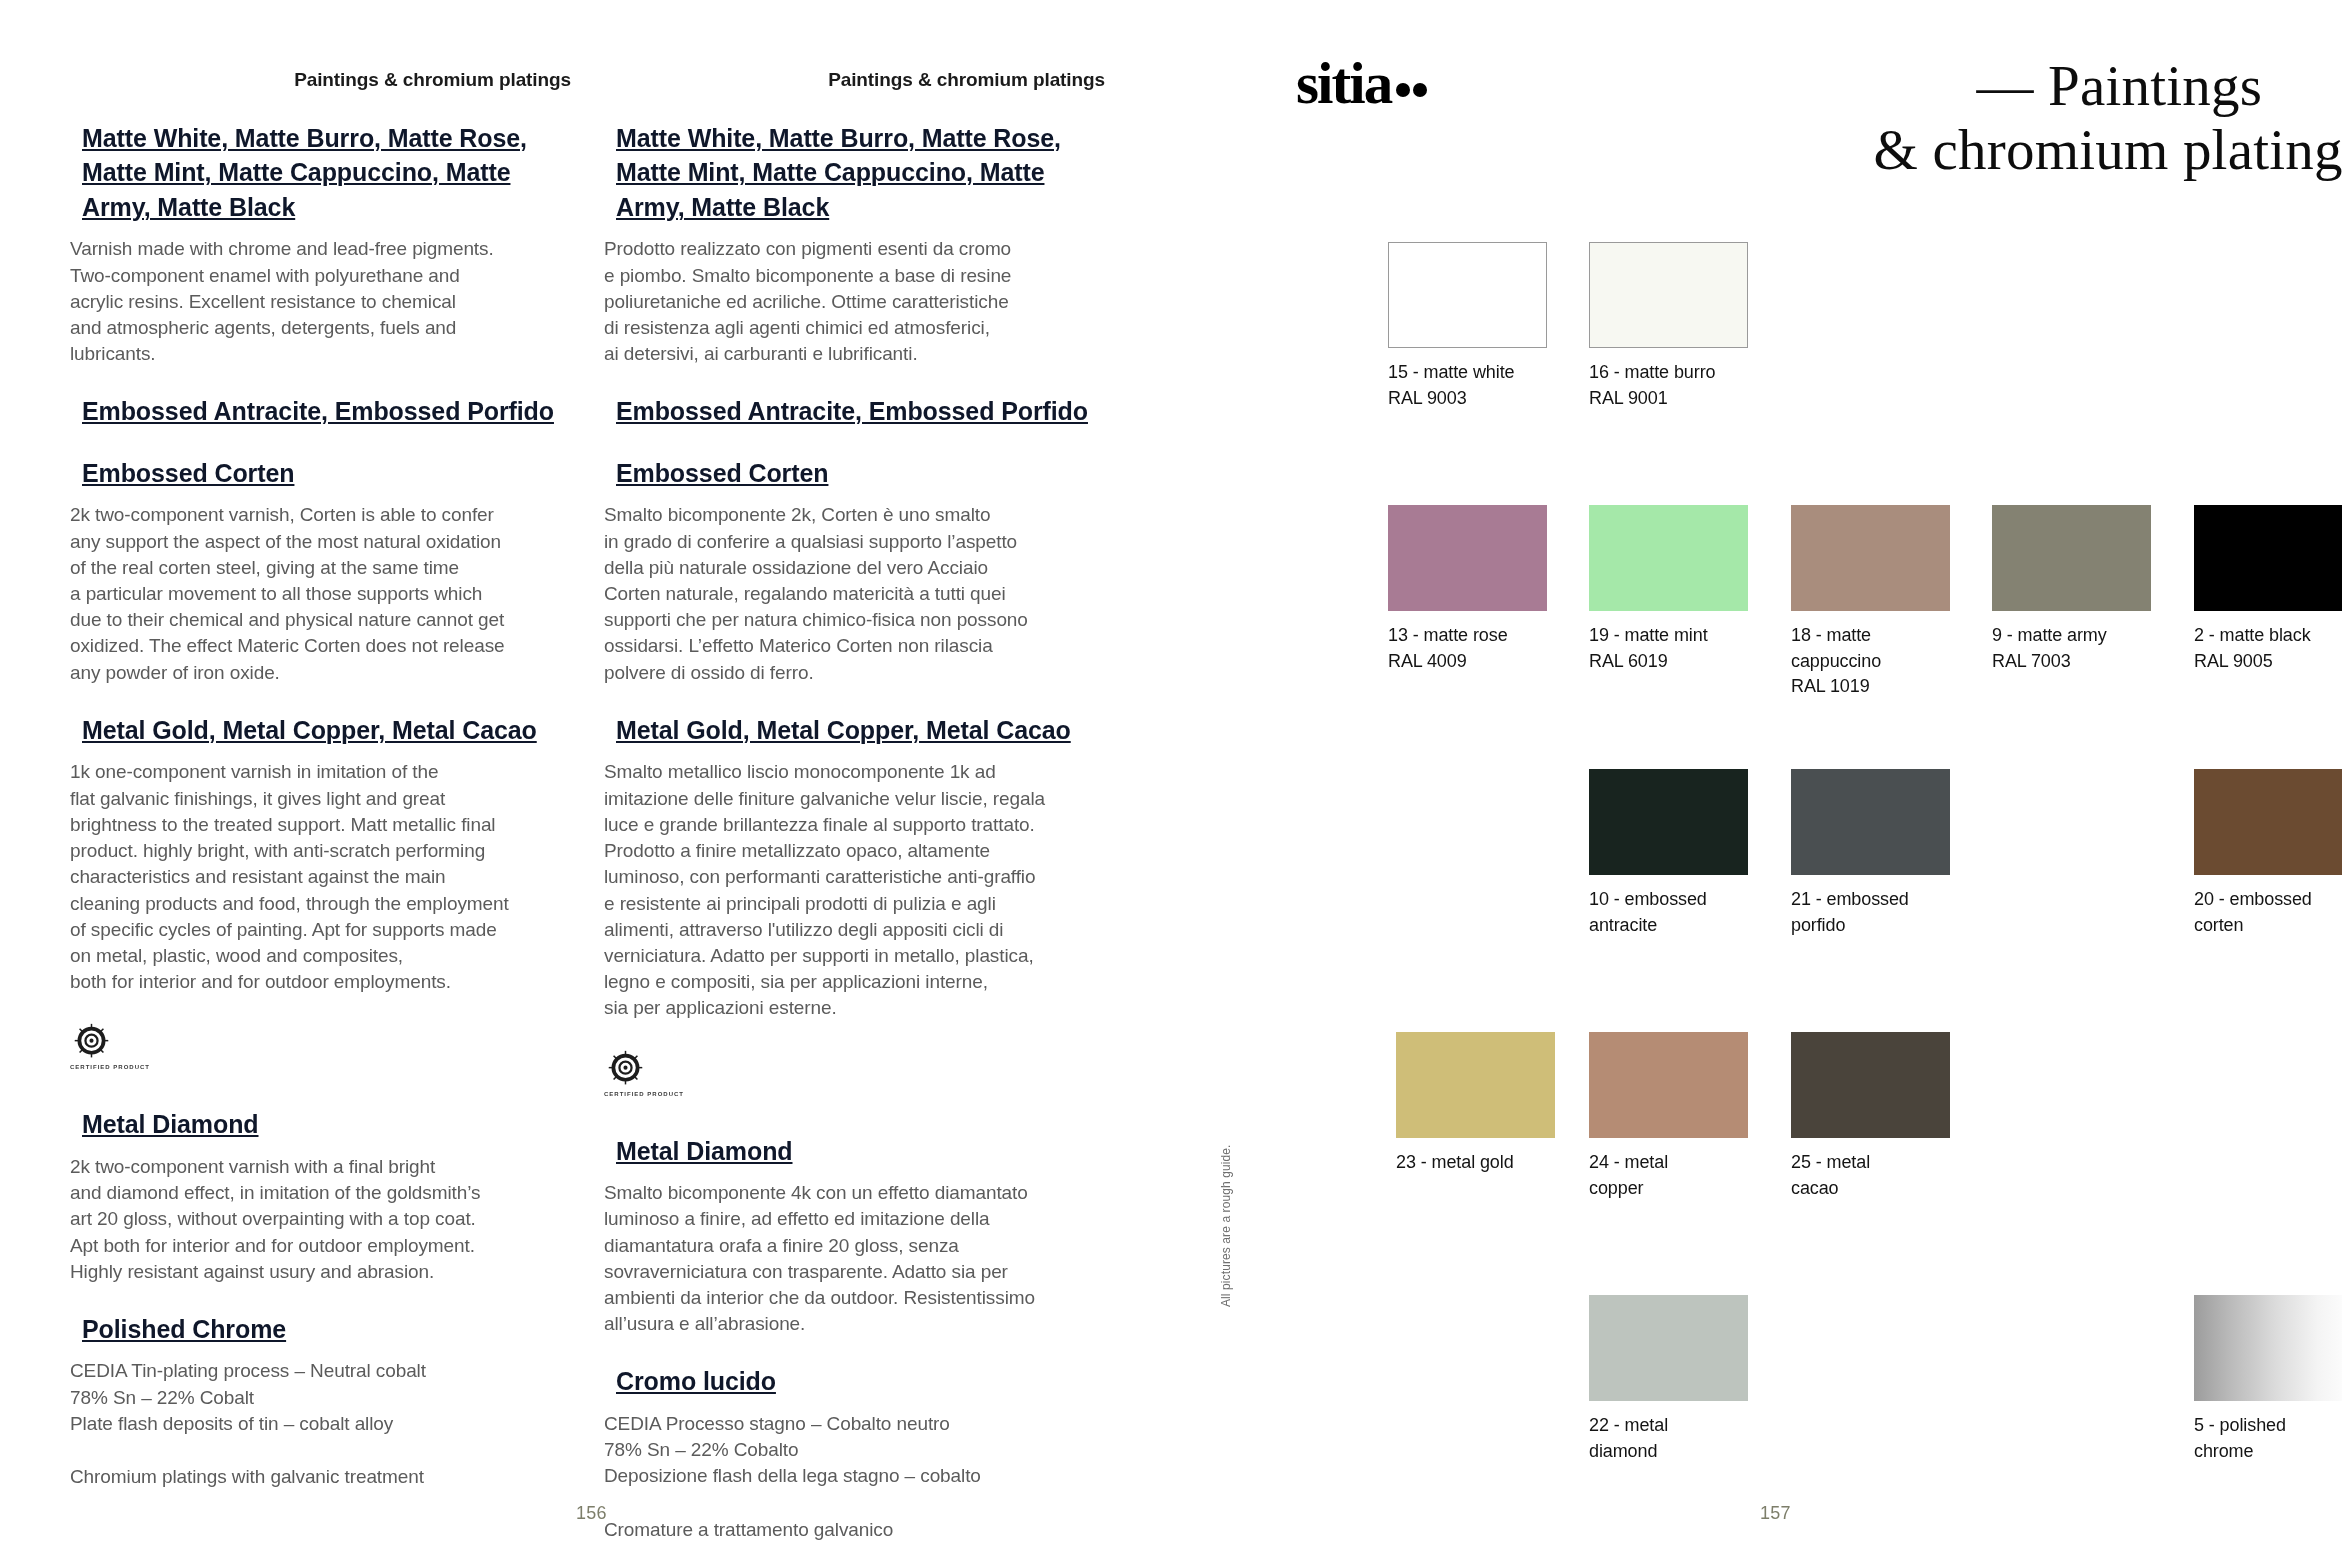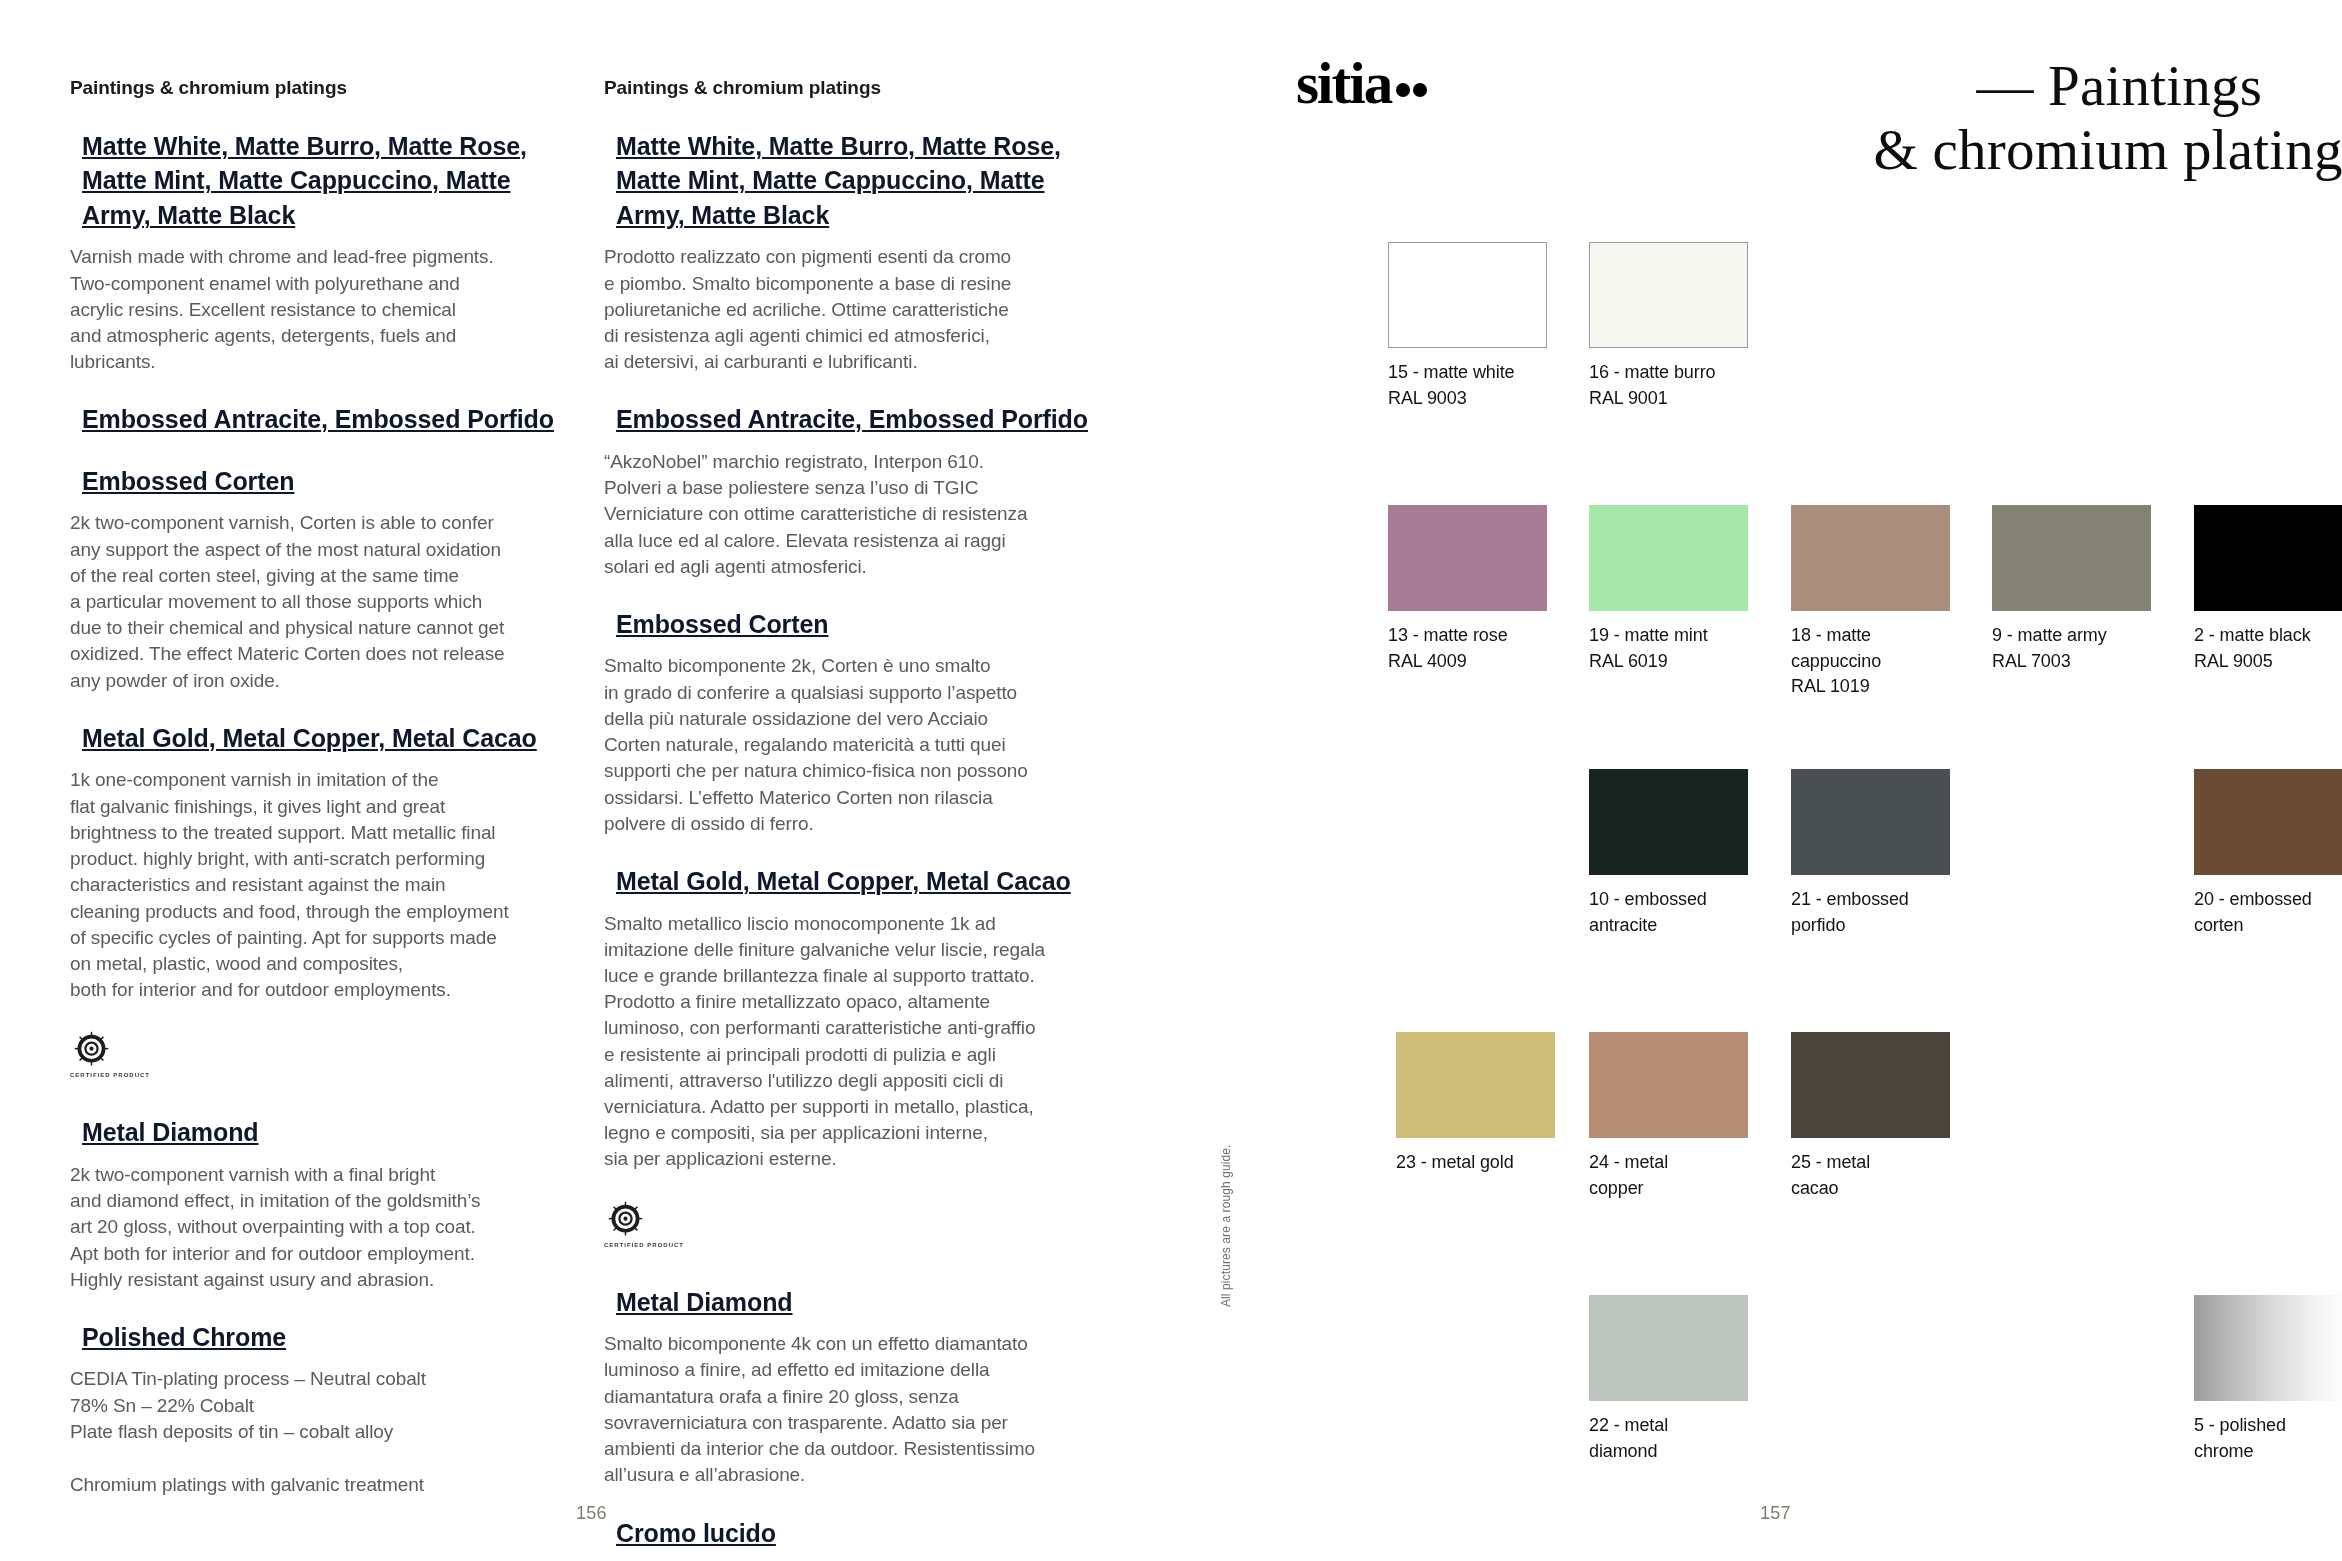--- a/index.html
+++ b/index.html
@@ -13,21 +13,21 @@
   .page{position:relative;width:2342px;height:1562px;}
 
   
   .text-half{position:absolute;left:0;top:0;width:1204px;height:1562px;}
   .col{position:absolute;top:69px;width:501px;}
   .col-en{left:70px;}
   .col-it{left:604px;}
 
   .col-title{
     font-size:19px;font-weight:bold;color:#1b1b1b;
-    letter-spacing:-0.1px;margin:8px 0 29px 0;line-height:1.2;
+    letter-spacing:-0.1px;margin:0 0 29px 0;line-height:1.2;text-align:right;
   }
   .block{margin:0 0 27px 0;}
   .block h3{
     margin:12px;font-size:25px;font-weight:bold;color:#0f172a;
     line-height:1.38;letter-spacing:-0.1px;
     text-decoration:underline;text-underline-offset:1.9px;
     text-decoration-thickness:1.9px;
   }
   .block p{
     margin:0;font-size:19px;color:#5b5b5b;line-height:1.38;
@@ -200,25 +200,20 @@
 Matte Cappuccino, Matte Army, Matte Black</h3>
         <p>Prodotto realizzato con pigmenti esenti da cromo
 e piombo. Smalto bicomponente a base di resine
 poliuretaniche ed acriliche. Ottime caratteristiche
 di resistenza agli agenti chimici ed atmosferici,
 ai detersivi, ai carburanti e lubrificanti.</p>
       </div>
 
       <div class="block">
         <h3>Embossed Antracite, Embossed Porfido</h3>
-        <p>“AkzoNobel” marchio registrato, Interpon 610.
-Polveri a base poliestere senza l’uso di TGIC
-Verniciature con ottime caratteristiche di resistenza
-alla luce ed al calore. Elevata resistenza ai raggi
-solari ed agli agenti atmosferici.</p>
       </div>
 
       <div class="block">
         <h3>Embossed Corten</h3>
         <p>Smalto bicomponente 2k, Corten è uno smalto
 in grado di conferire a qualsiasi supporto l’aspetto
 della più naturale ossidazione del vero Acciaio
 Corten naturale, regalando matericità a tutti quei
 supporti che per natura chimico-fisica non possono
 ossidarsi. L’effetto Materico Corten non rilascia

